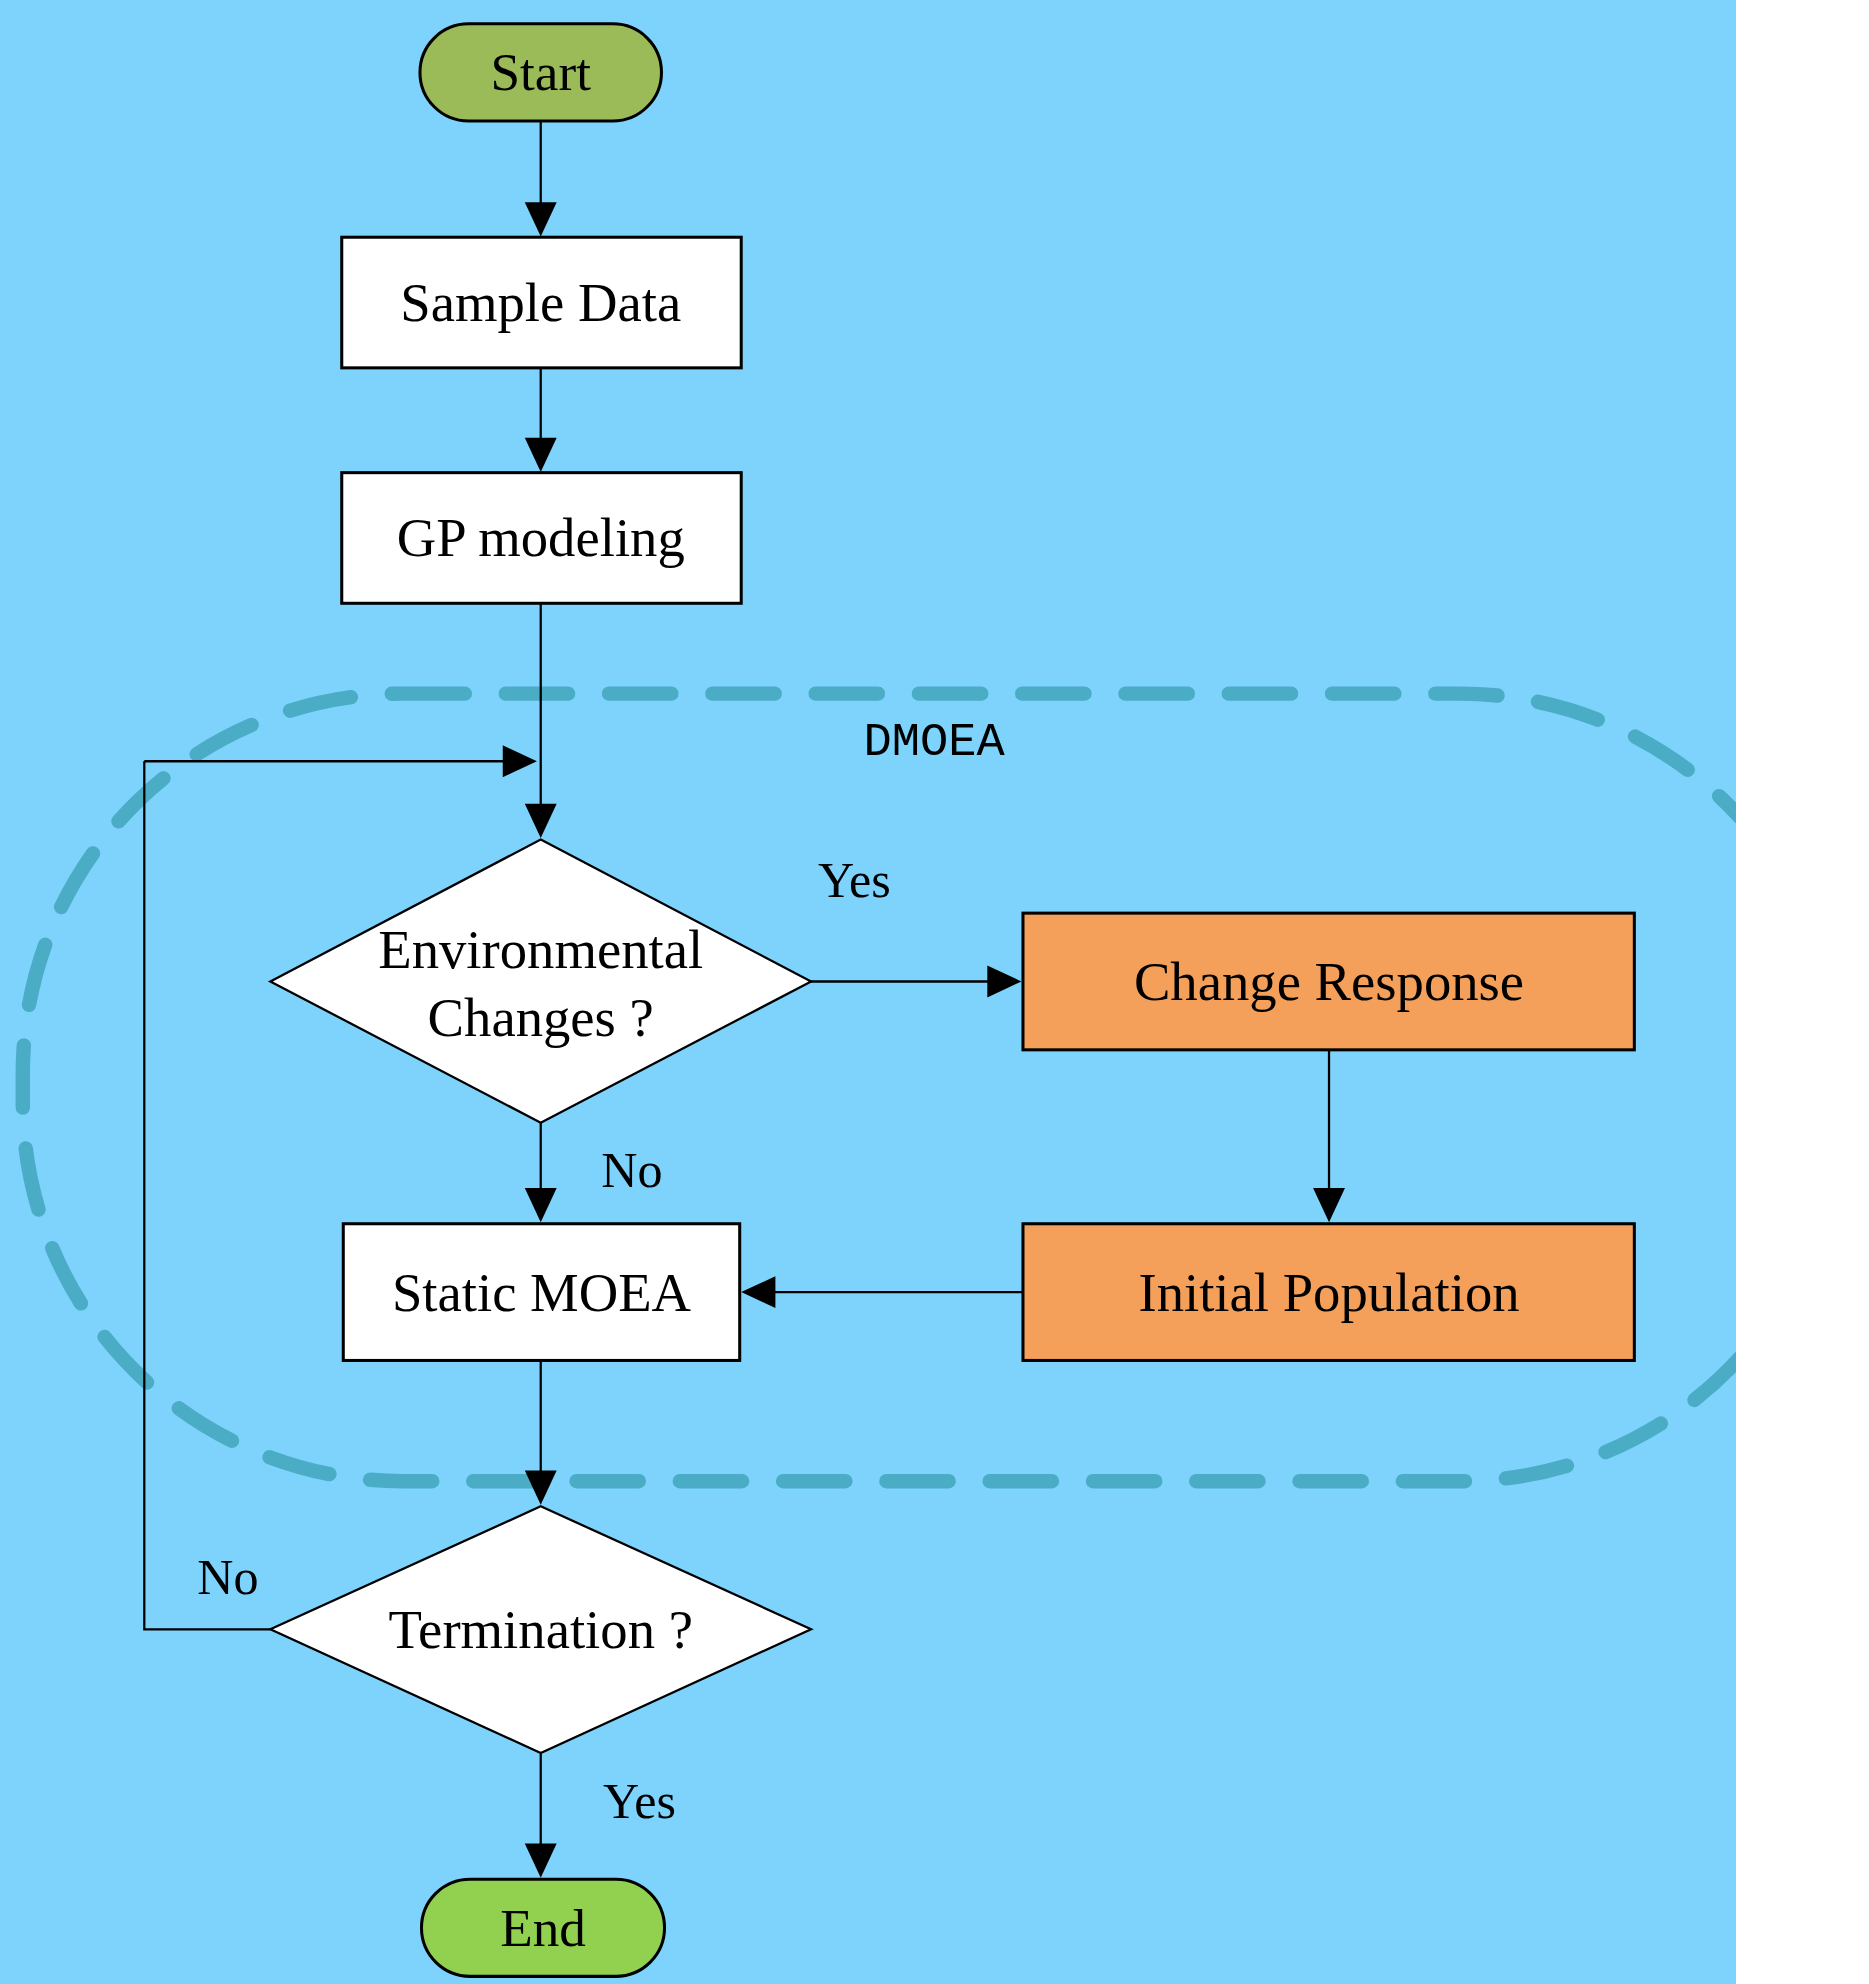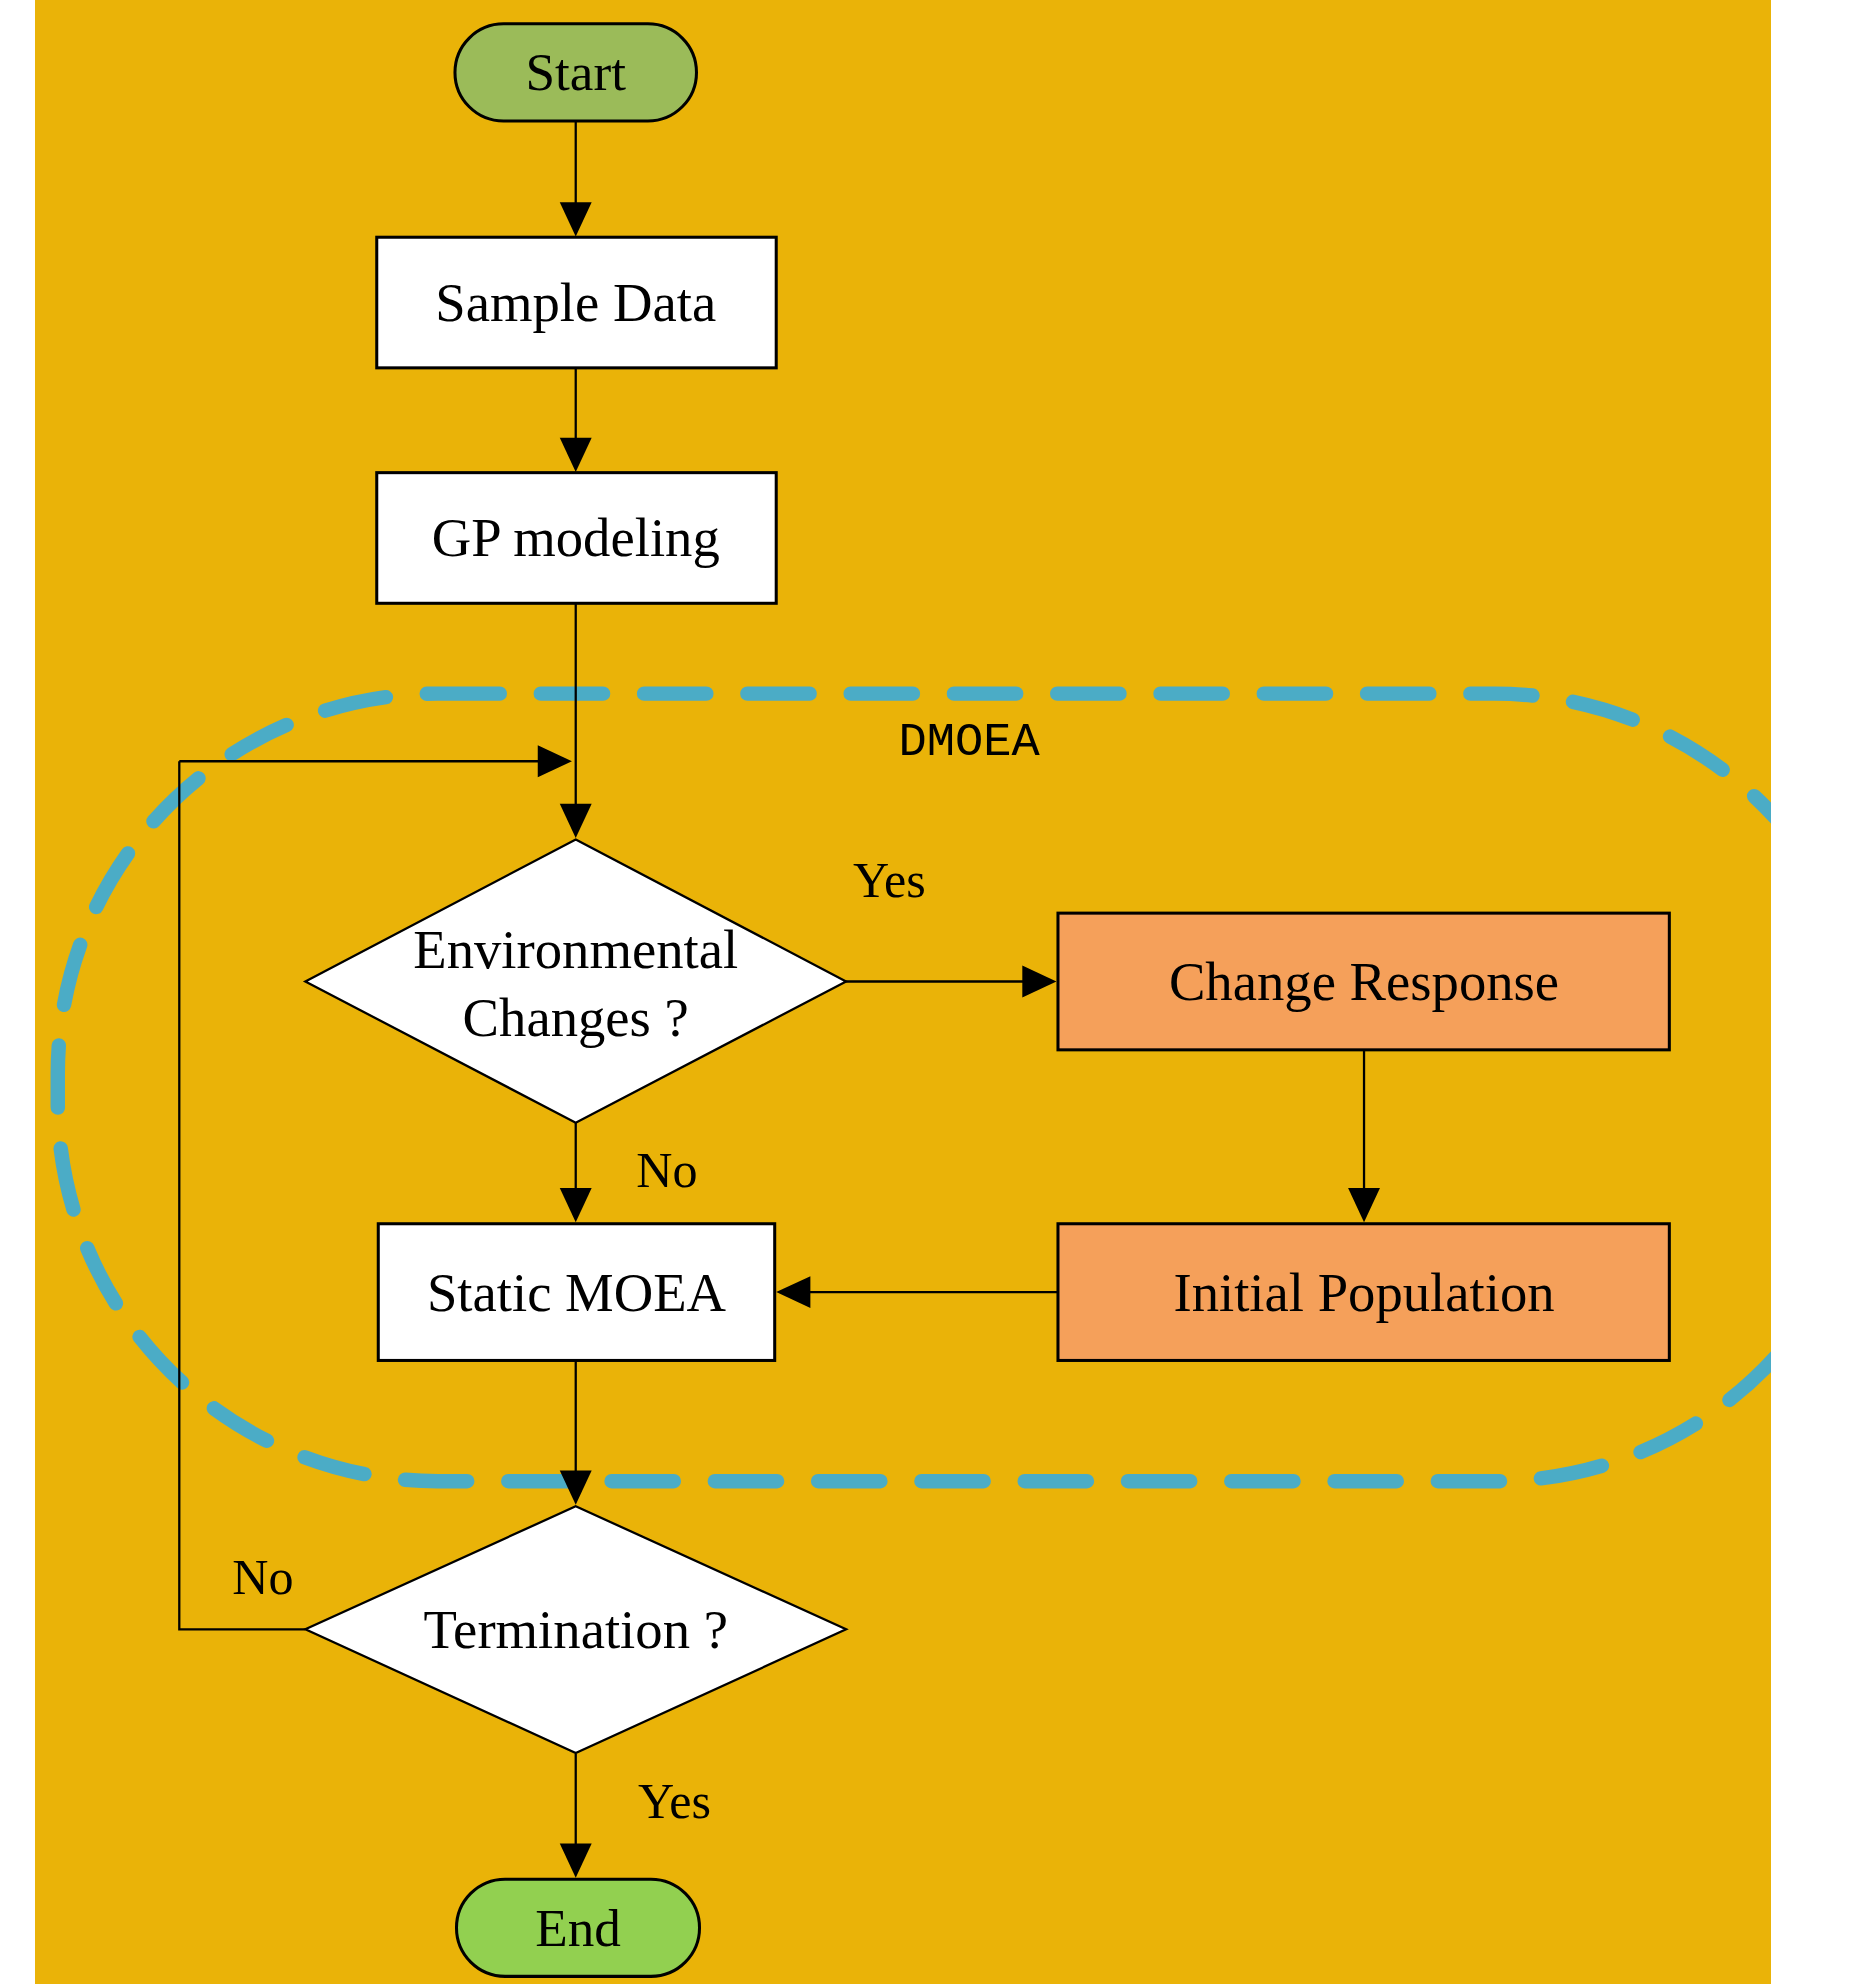--- a/index.html
+++ b/index.html
@@ -1,16 +1,16 @@
 <!DOCTYPE html>
 <html style="font-size:12px"><head>
 <meta charset="utf-8">
 <style>
   html, body { margin: 0; padding: 0; background: #ffffff; }
-  .page { width: 1736px; height: 1985px; position: relative; background: #eab308; overflow: hidden; margin-left: 35px; }
+  .page { width: 1736px; height: 1985px; position: relative; background: #7dd3fc; overflow: hidden; }
   svg { display: block; }
   text { font-family: "Liberation Serif", "DejaVu Serif", serif; fill: #000000; }
   .node-label   { font-size: 72px; }
   .stadium-label{ font-size: 70px; }
   .edge-label   { font-size: 66px; }
   .dmoea-label  { font-family: "Liberation Mono", "DejaVu Sans Mono", monospace; font-size: 62px; }
   .shape-stroke { stroke: #000000; fill: #ffffff; }
 </style>
 </head>
 <body>

